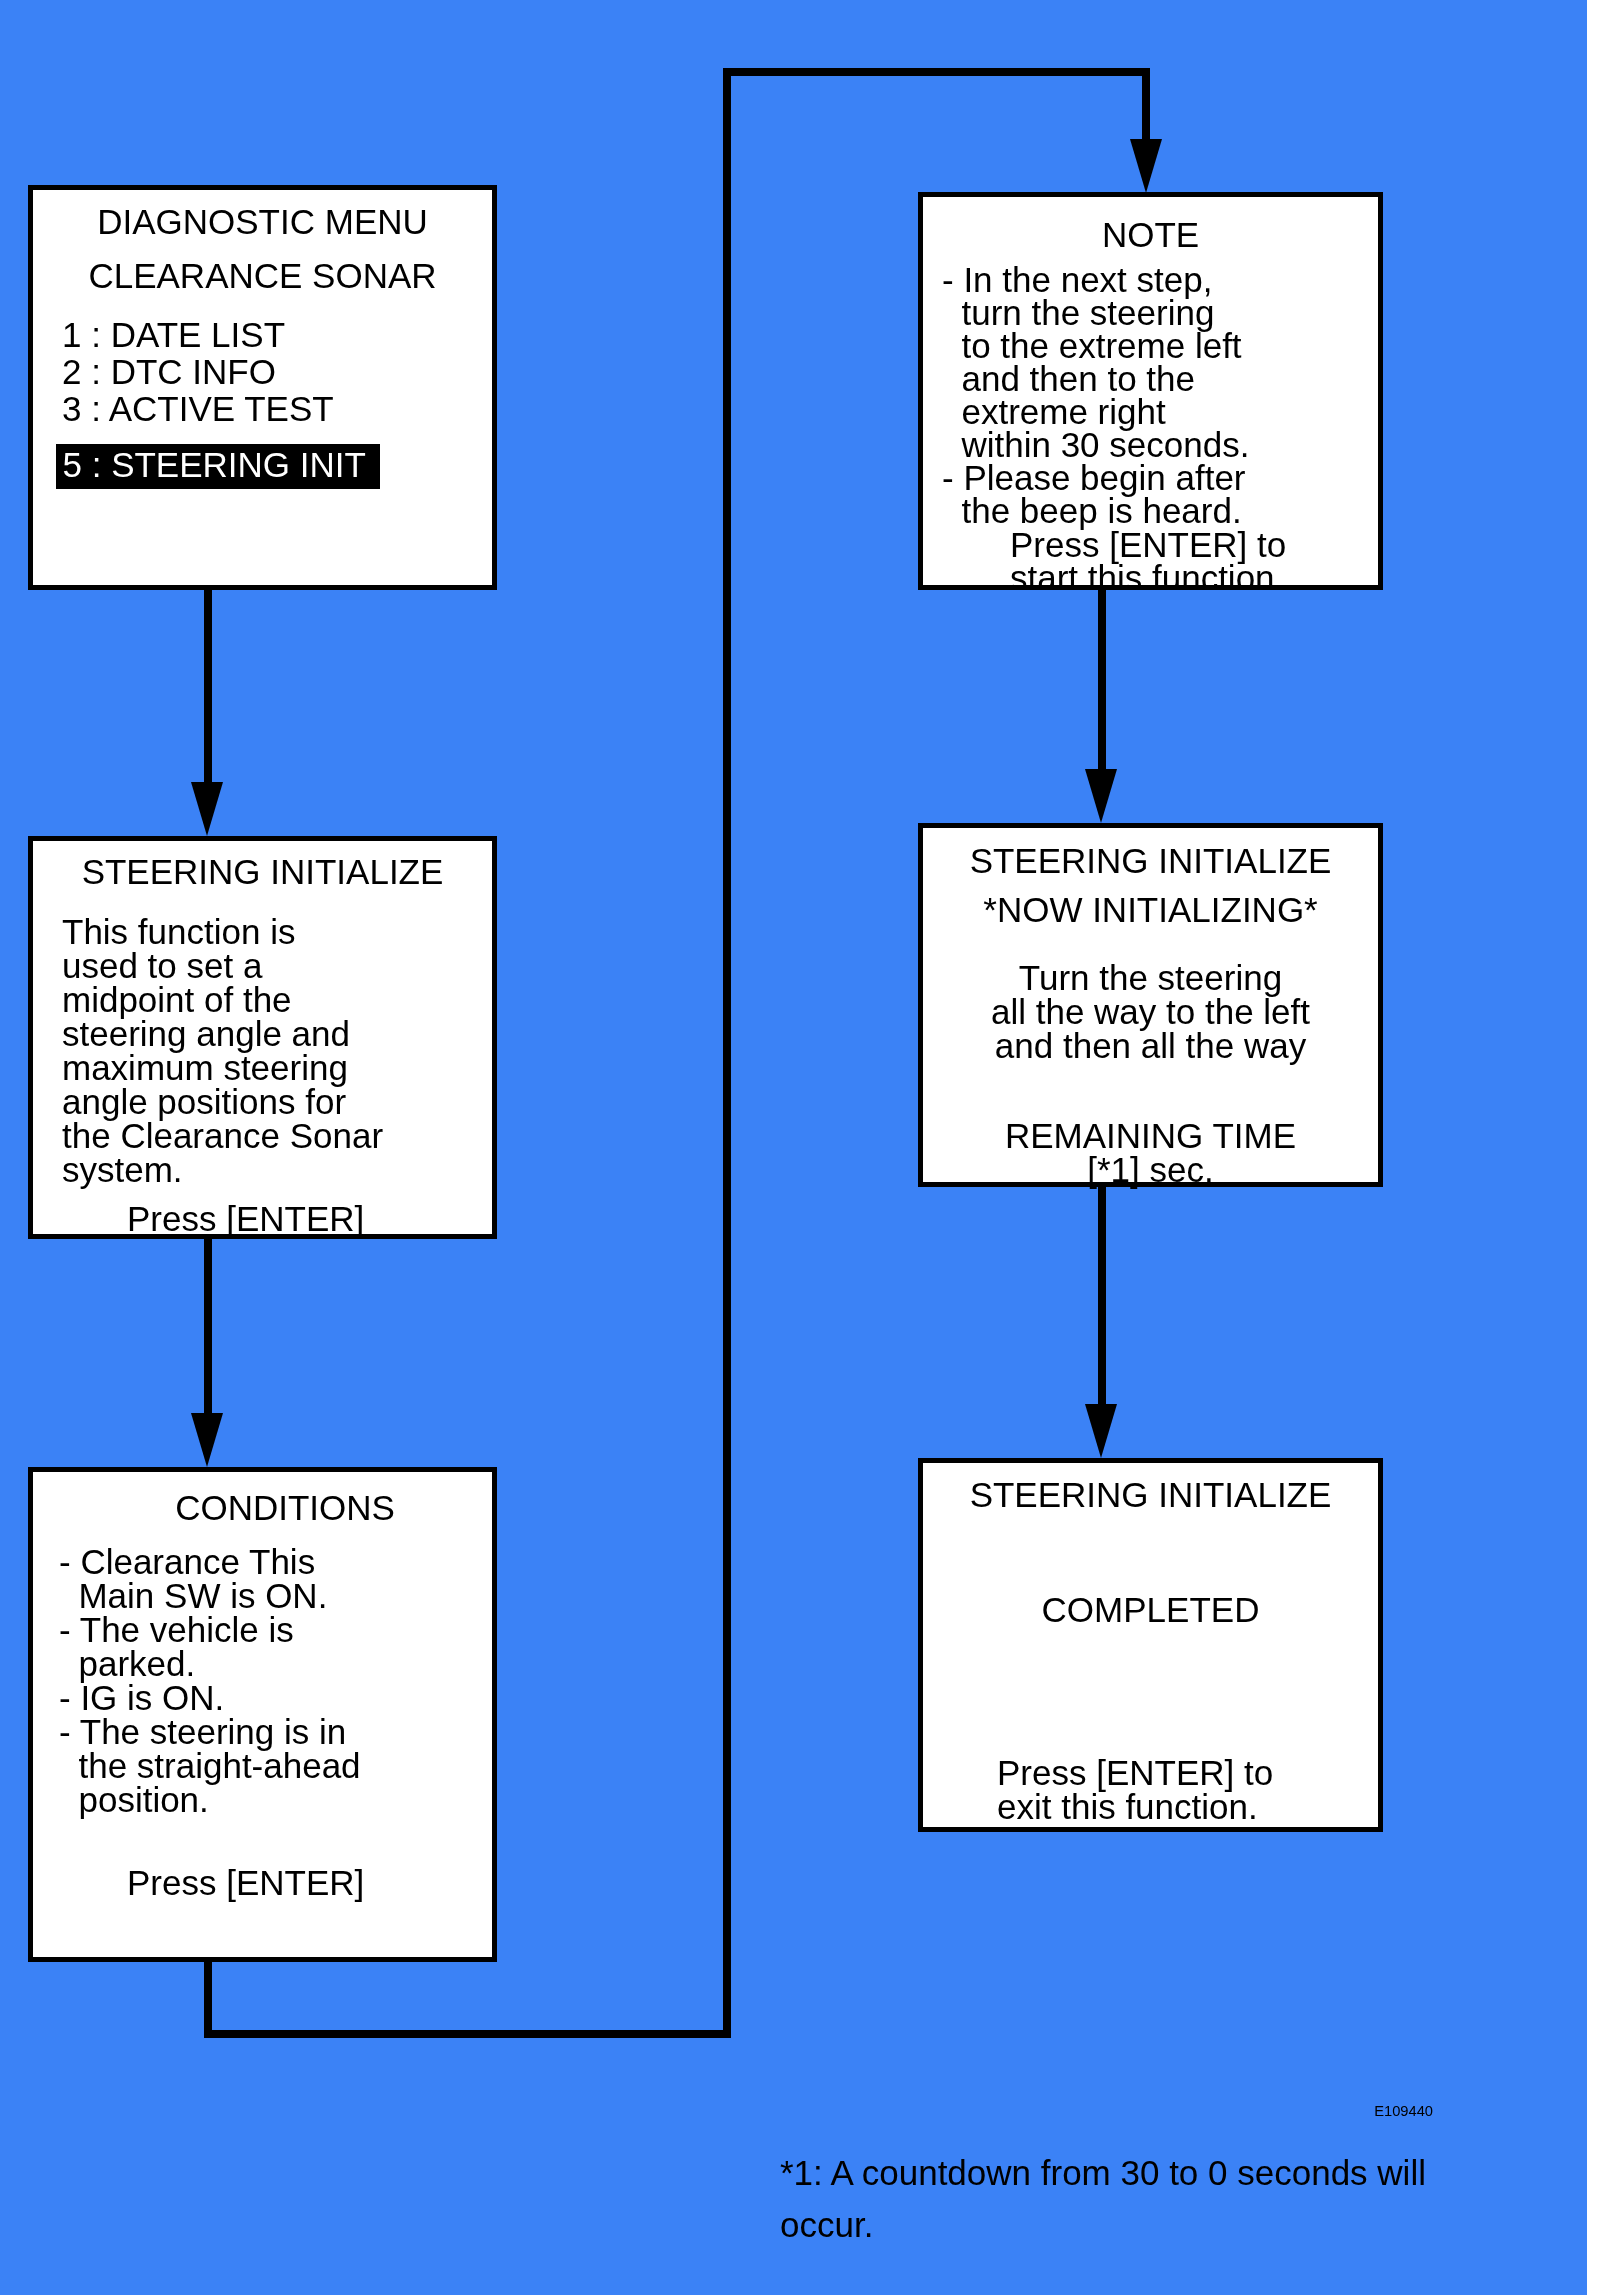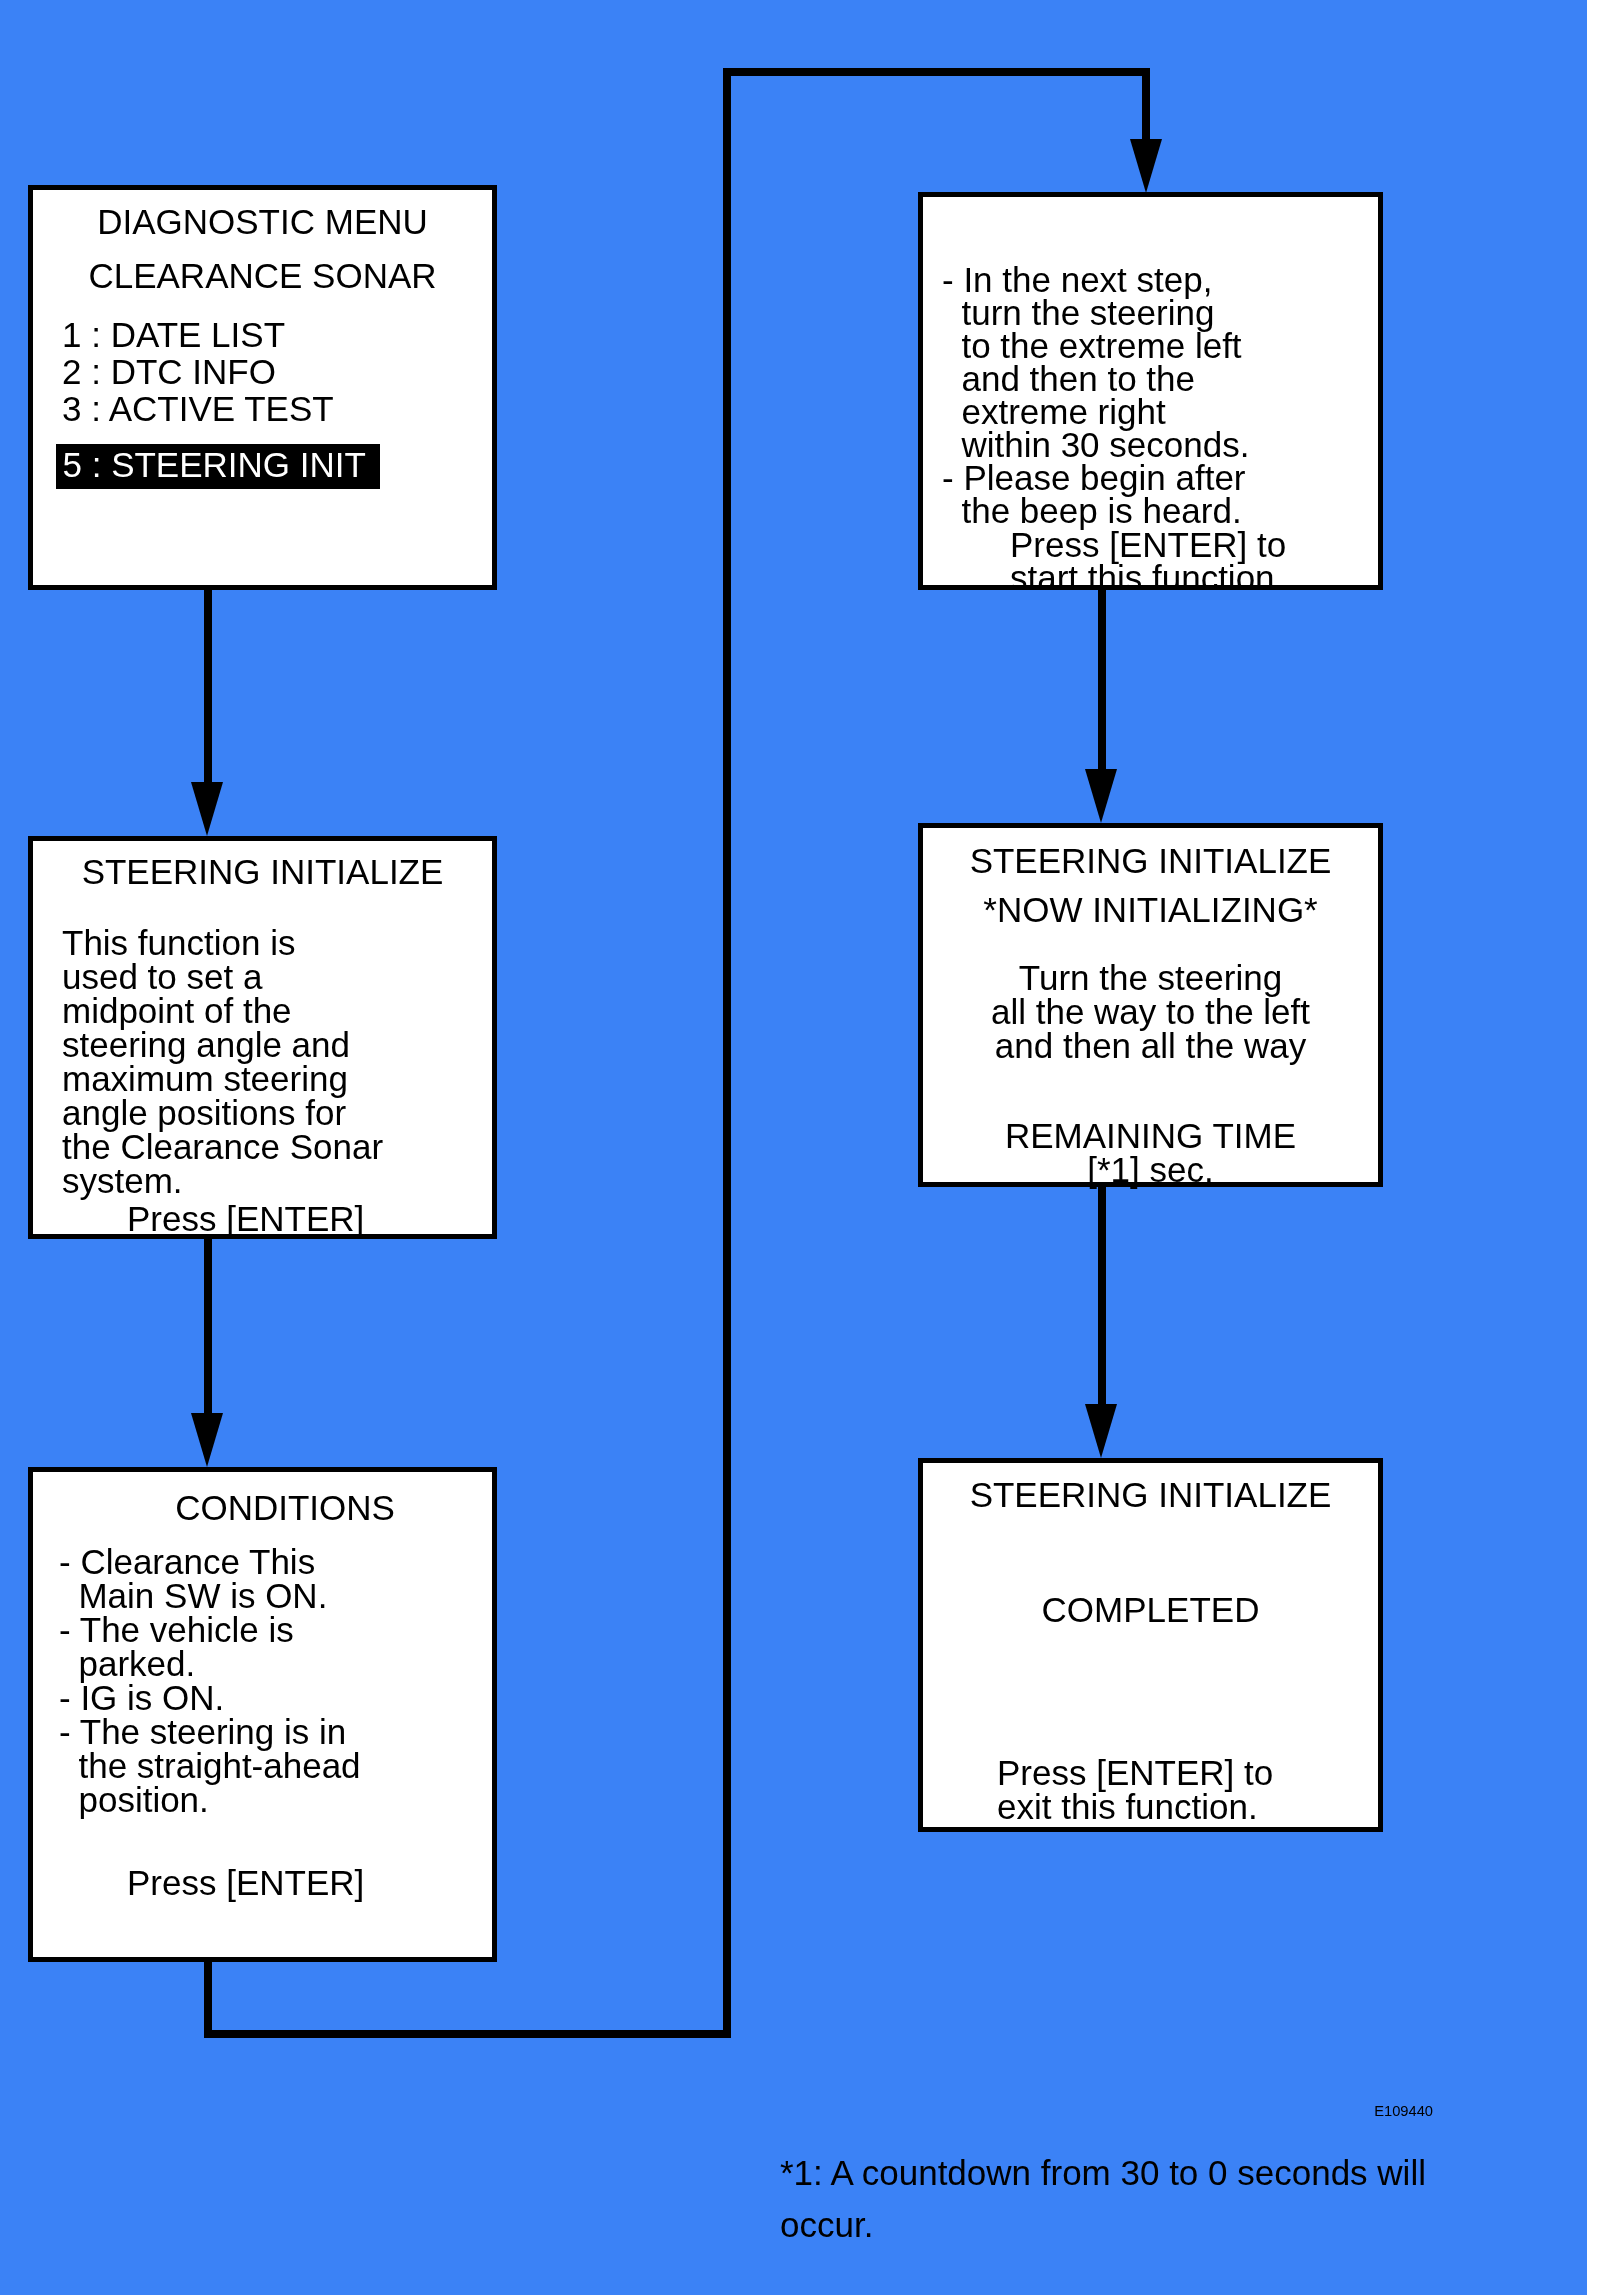--- a/index.html
+++ b/index.html
@@ -54,31 +54,32 @@
 
   <div class="box" style="left:28px;top:185px;width:469px;height:405px;">
     <div class="t center" style="top:13px;">DIAGNOSTIC MENU</div>
     <div class="t center" style="top:67px;">CLEARANCE SONAR</div>
     <div class="lines lh43" style="left:29px;top:126px;"><div>1 : DATE LIST</div><div>2 : DTC INFO</div><div>3 : ACTIVE TEST</div></div>
     <div class="bar" style="left:22.5px;top:254px;">5 : STEERING INIT</div>
   </div>
 
   <div class="box" style="left:28px;top:836px;width:469px;height:403px;">
     <div class="t center" style="top:12px;">STEERING INITIALIZE</div>
-    <div class="lines lh39" style="left:29px;top:74px;margin-top:11px;"><div>This function is</div><div>used to set a</div><div>midpoint of the</div><div>steering angle and</div><div>maximum steering</div><div>angle positions for</div><div>the Clearance Sonar</div><div>system.</div></div>
+    <div class="lines lh39" style="left:29px;top:74px;"><div>This function is</div><div>used to set a</div><div>midpoint of the</div><div>steering angle and</div><div>maximum steering</div><div>angle positions for</div><div>the Clearance Sonar</div><div>system.</div></div>
     <div class="t" style="left:94px;top:359px;">Press [ENTER]</div>
   </div>
 
   <div class="box" style="left:28px;top:1467px;width:469px;height:495px;">
     <div class="t center" style="top:16.5px;margin-left:45px;">CONDITIONS</div>
     <div class="lines lh39" style="left:26px;top:73px;"><div>- Clearance This</div><div>  Main SW is ON.</div><div>- The vehicle is</div><div>  parked.</div><div>- IG is ON.</div><div>- The steering is in</div><div>  the straight-ahead</div><div>  position.</div></div>
     <div class="t" style="left:94px;top:392px;">Press [ENTER]</div>
   </div>
 
   <div class="box" style="left:918px;top:192px;width:465px;height:398px;">
+    <div class="t center" style="top:19px;">NOTE</div>
     <div class="lines lh38" style="left:19px;top:66px;"><div>- In the next step,</div><div>  turn the steering</div><div>  to the extreme left</div><div>  and then to the</div><div>  extreme right</div><div>  within 30 seconds.</div><div>- Please begin after</div><div>  the beep is heard.</div></div>
     <div class="lines lh38" style="left:87px;top:331px;"><div>Press [ENTER] to</div><div>start this function.</div></div>
   </div>
 
   <div class="box" style="left:918px;top:823px;width:465px;height:364px;">
     <div class="t center" style="top:14px;">STEERING INITIALIZE</div>
     <div class="t center" style="top:63px;">*NOW INITIALIZING*</div>
     <div class="lines lh39 center-lines" style="top:133px;"><div>Turn the steering</div><div>all the way to the left</div><div>and then all the way</div></div>
     <div class="t center" style="top:289px;">REMAINING TIME</div>
     <div class="t center" style="top:323px;">[*1] sec.</div>

